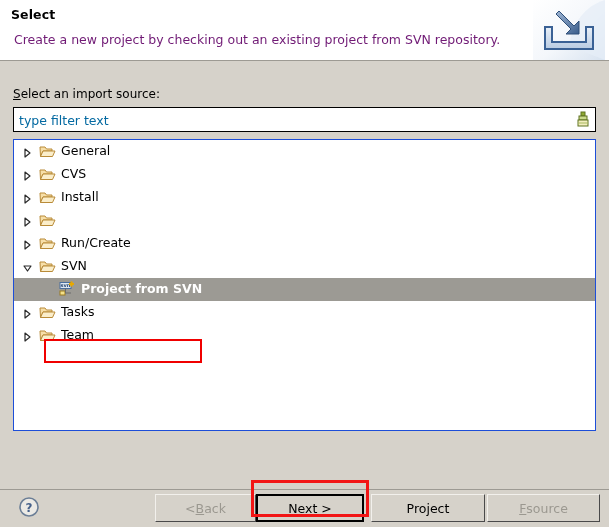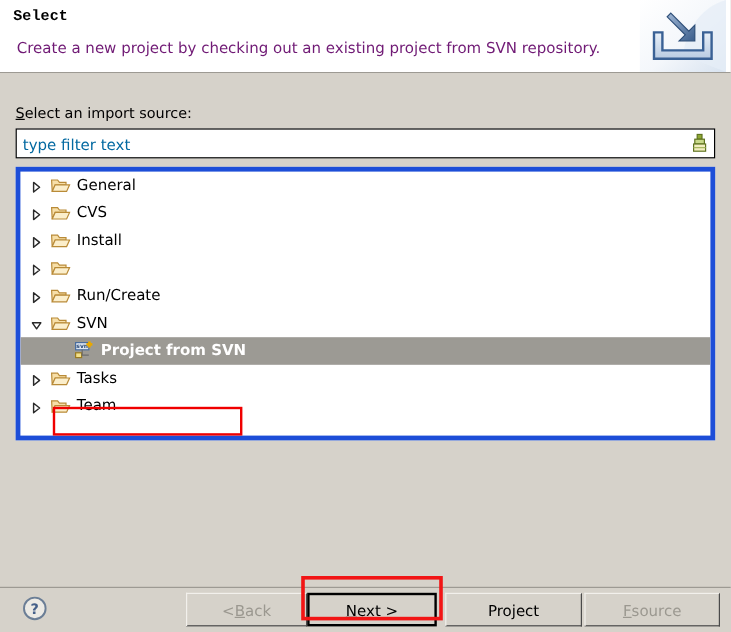--- a/index.html
+++ b/index.html
@@ -26,21 +26,20 @@
     border-bottom: 1px solid #9d9a93;
     box-sizing: border-box;
   }
   #header-title {
     position: absolute;
     left: 11px; top: 7px;
     font-size: 12.5px;
     font-weight: bold;
     color: #000;
     letter-spacing: 0.1px;
-    font-family: Liberation Mono, monospace;
   }
   #header-desc {
     position: absolute;
     left: 14px; top: 32px;
     font-size: 12.5px;
     color: #701a75;
   }
   #header-icon {
     position: absolute;
     right: 4px; top: 0px;
@@ -81,23 +80,23 @@
   #filter-clear-icon {
     position: absolute;
     right: 3px; top: 3px;
     width: 18px; height: 18px;
   }
 
   
   #tree-box {
     position: absolute;
     left: 13px; top: 78px;
-    width: 583px; height: 228px;
+    width: 583px; height: 292px;
     background: #ffffff;
-    border: 4px solid #1d4ed8;
+    border: 1px solid #1d4ed8;
     box-sizing: border-box;
     overflow: hidden;
   }
   .tree-row {
     position: relative;
     height: 23px;
     width: 100%;
     box-sizing: border-box;
   }
   .tree-row.selected {

